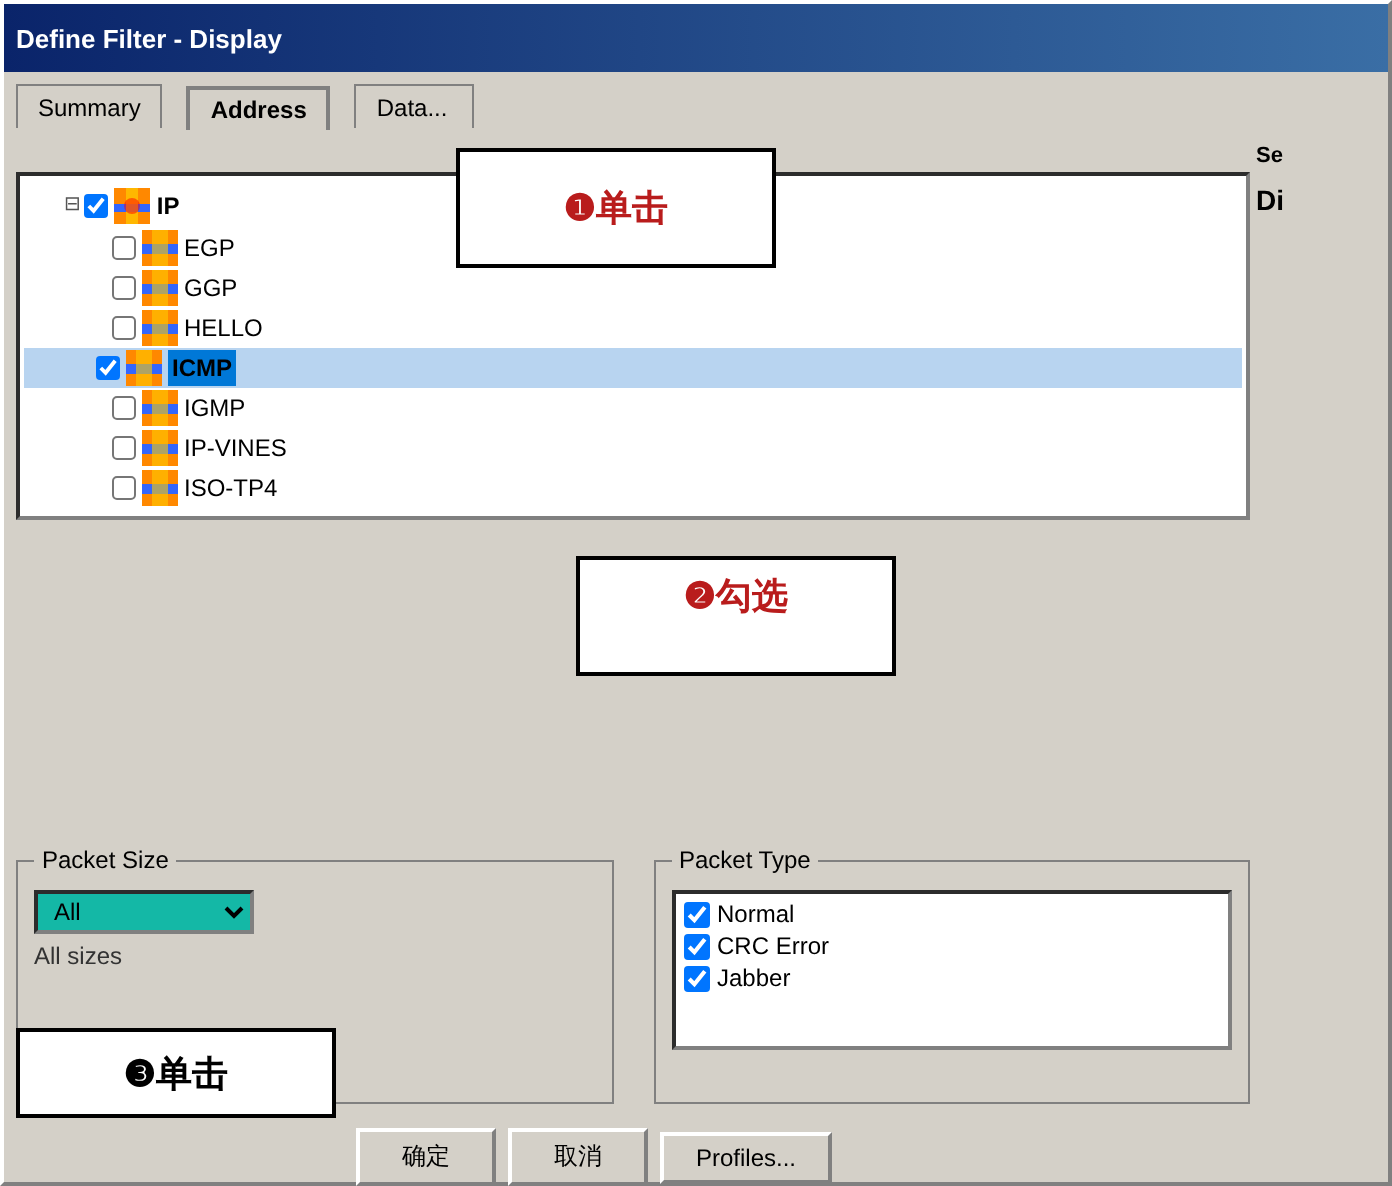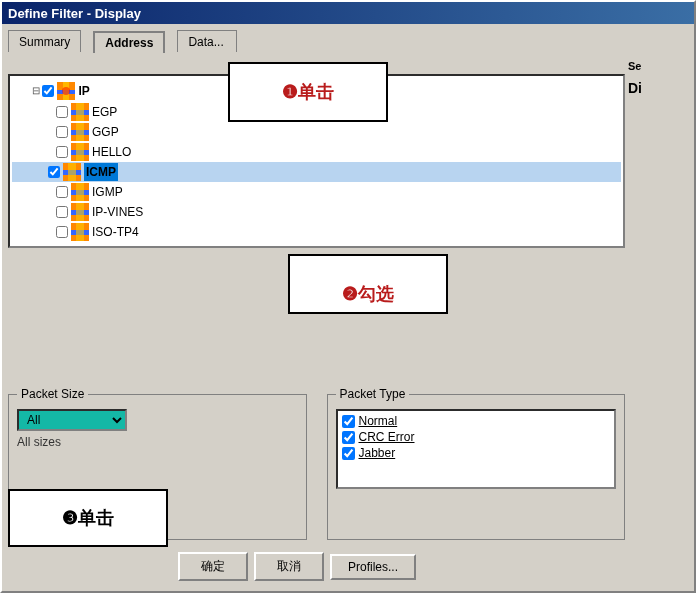--- a/index.html
+++ b/index.html
@@ -21,21 +21,21 @@
       border-bottom-color: #808080;
       position: relative;
     }
 
     .title-bar {
       background: linear-gradient(to right, #0a246a, #3a6ea5);
       color: white;
       font-size: 13px;
       font-weight: bold;
       padding: 3px 6px;
-      height: 22px;
+      height: 34px;
       display: flex;
       align-items: center;
     }
 
     .content-area {
       display: flex;
       padding: 6px;
       height: calc(100% - 22px);
     }
 
@@ -104,26 +104,26 @@
       top: 32px;
       left: 220px;
       width: 160px;
       height: 60px;
       display: flex;
       align-items: center;
       justify-content: center;
     }
 
     .annotation-box.step2 {
-      top: 180px;
+      top: 192px;
       left: 280px;
       width: 160px;
       height: 60px;
       display: flex;
-      align-items: flex-end;
+      align-items: flex-start;
       justify-content: center;
     }
 
     
     .tree-panel {
       border: 2px inset #808080;
       background: white;
       flex: 1;
       overflow-y: auto;
       padding: 4px 2px;
@@ -186,21 +186,21 @@
     .ip-row {
       display: flex;
       align-items: center;
       padding: 2px 4px;
     }
 
     
     .bottom-sections {
       display: flex;
       gap: 20px;
-      height: 146px;
+      height: 122px;
     }
 
     .packet-size-group {
       flex: 1;
       border: 1px solid #808080;
       position: relative;
       padding: 14px 8px 8px 8px;
     }
 
     .group-label {
@@ -242,21 +242,20 @@
       overflow-y: auto;
       padding: 2px 4px;
       font-size: 12px;
     }
 
     .packet-list-item {
       display: flex;
       align-items: center;
       gap: 4px;
       padding: 1px 0;
-      text-decoration: underline;
     }
 
     
     .footer {
       display: flex;
       align-items: center;
       gap: 6px;
       padding: 6px 4px 4px 4px;
       position: relative;
     }
@@ -264,21 +263,21 @@
     .step3-box {
       position: absolute;
       left: 0;
       bottom: 38px;
       border: 2px solid black;
       background: white;
       font-size: 18px;
       font-weight: bold;
       padding: 6px 14px;
       width: 160px;
-      height: 58px;
+      height: 45px;
       display: flex;
       align-items: center;
       justify-content: center;
       z-index: 100;
     }
 
     .btn {
       padding: 4px 16px;
       font-size: 12px;
       background: #d4d0c8;

